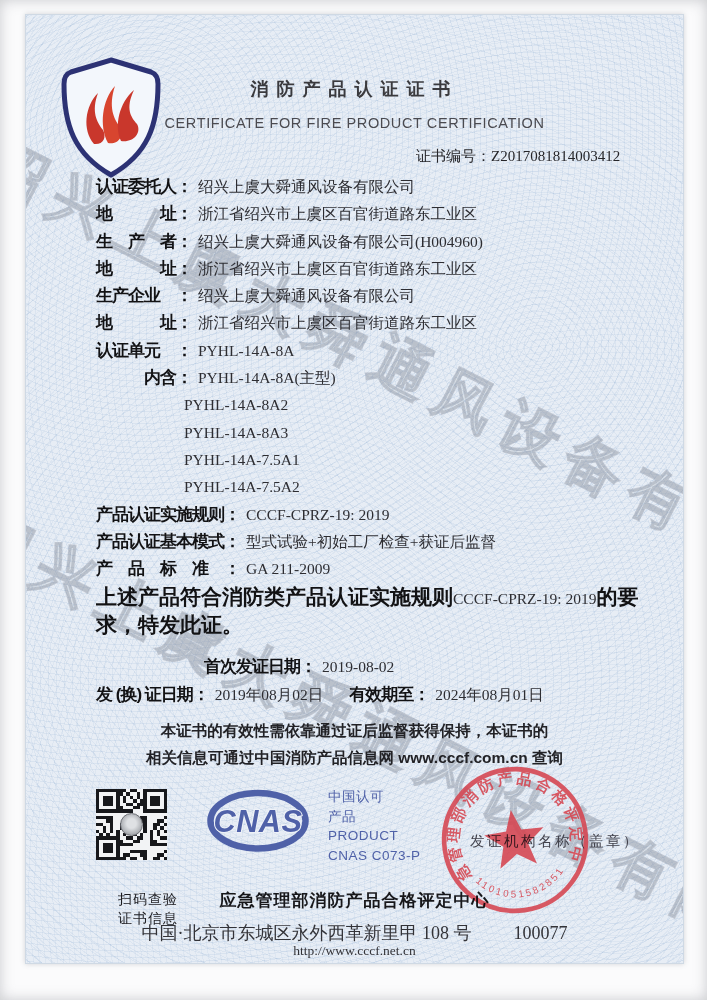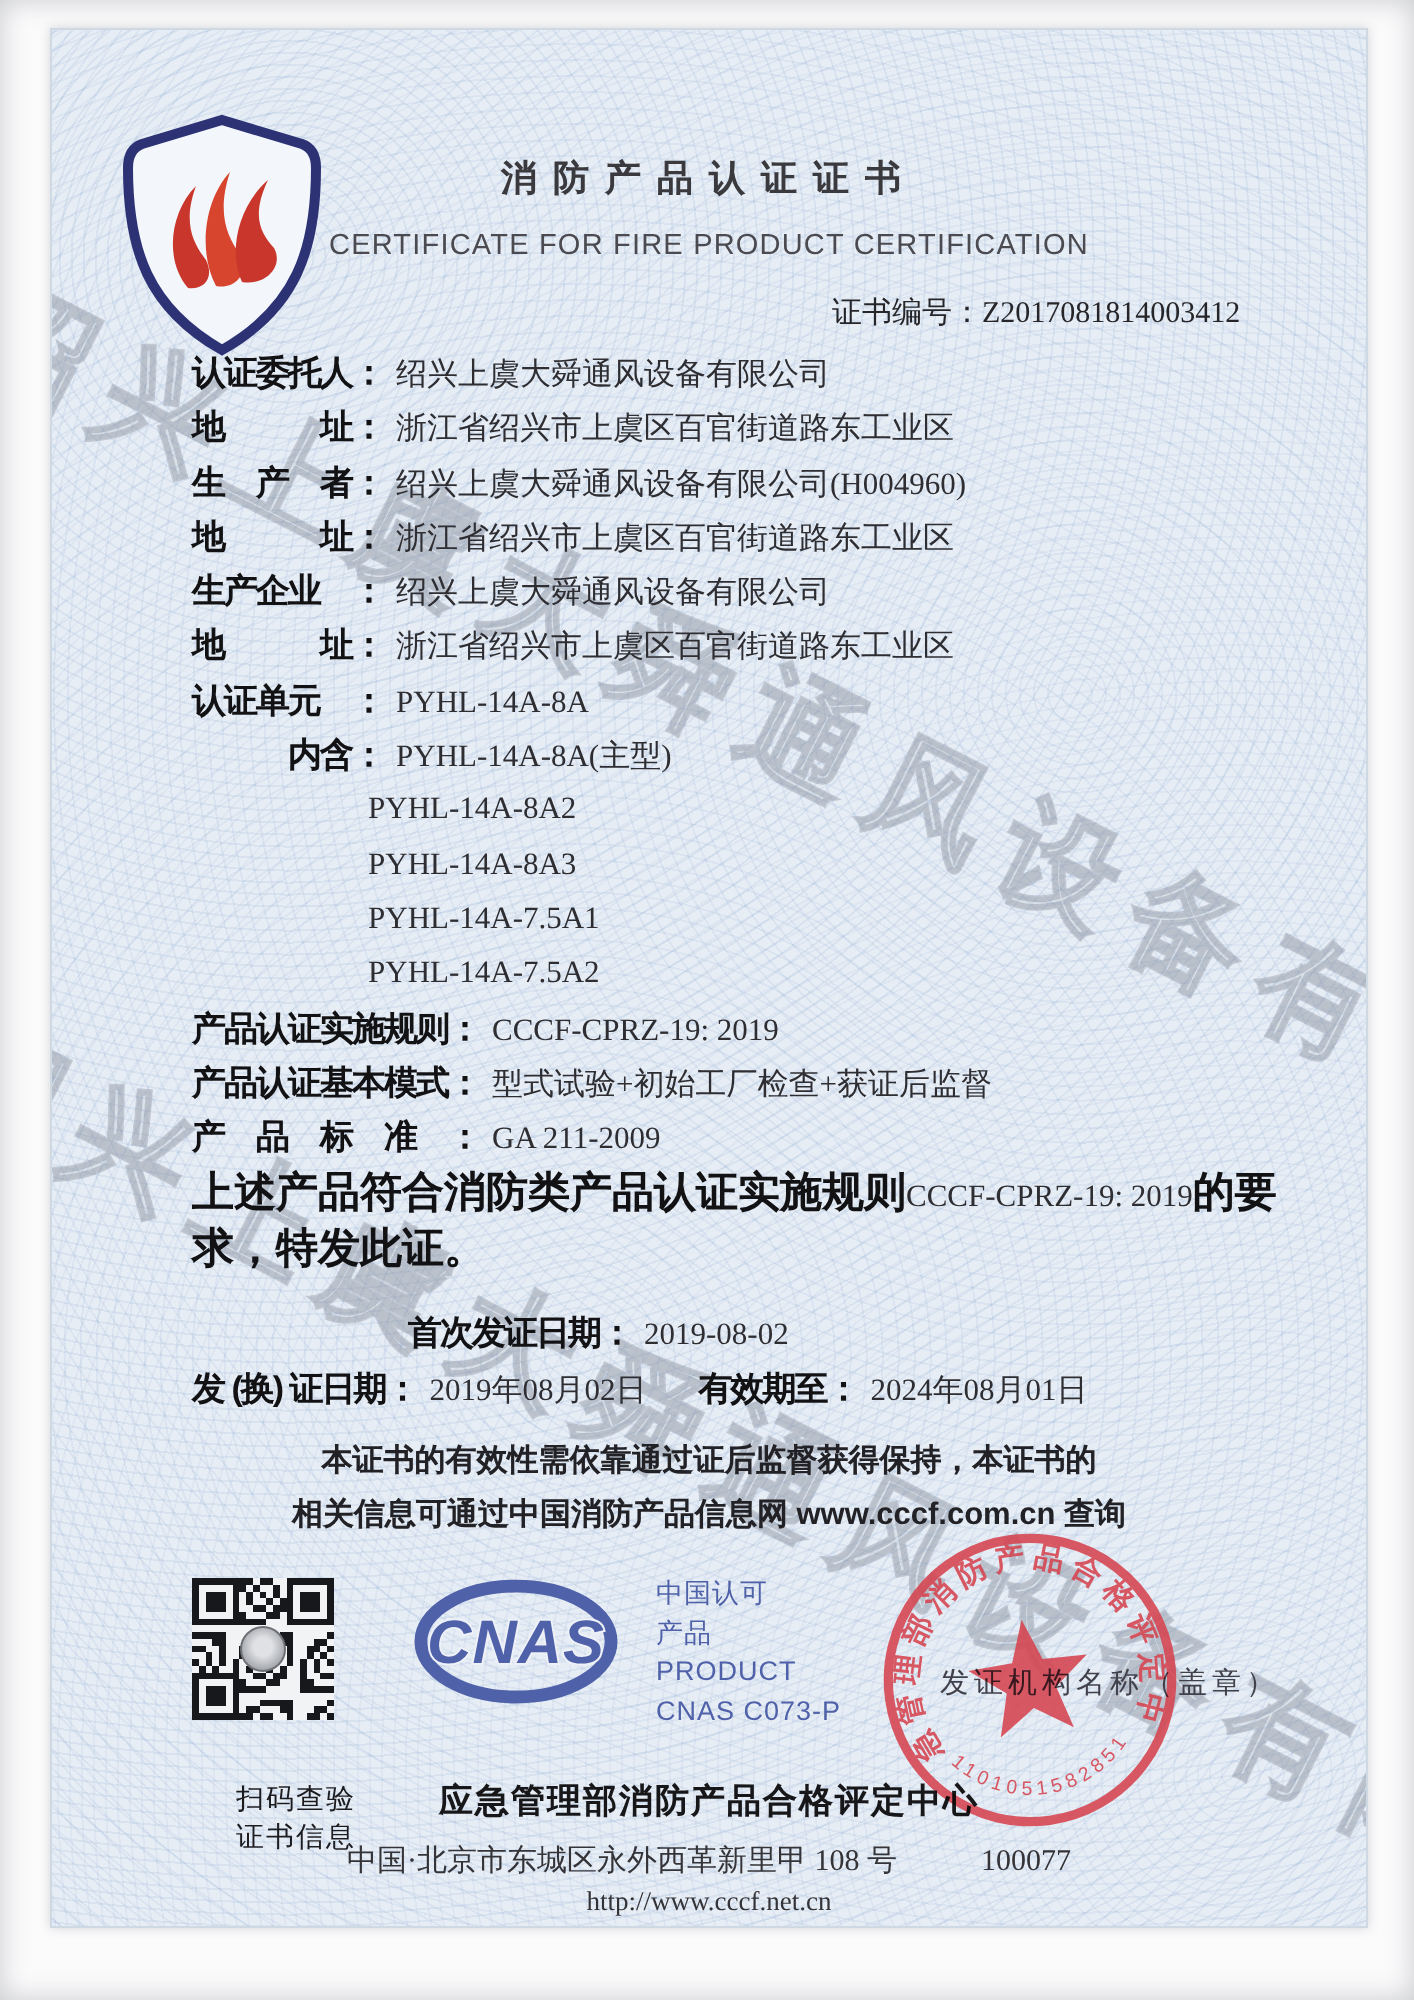--- a/index.html
+++ b/index.html
@@ -48,21 +48,21 @@
   .cnas-logo{position:absolute;left:180px;top:774px;width:104px;height:68px;}
   .cnas-text{position:absolute;left:302px;top:772px;font-size:13.5px;line-height:19.5px;
              color:#4f61a8;letter-spacing:.5px;}
   .stamp-cap{position:absolute;left:444px;top:817px;font-size:14.5px;color:#41414b;
              letter-spacing:2.5px;white-space:nowrap;z-index:3;}
   .seal{position:absolute;left:412px;top:748px;width:154px;height:154px;z-index:4;
         opacity:.88;mix-blend-mode:multiply;}
   .org{position:absolute;left:0;top:874px;width:100%;text-align:center;
        font-weight:bold;font-size:17px;letter-spacing:1px;color:#17171a;z-index:3;}
   .addr{position:absolute;left:0;top:906px;width:100%;text-align:center;
-        font-family:"Liberation Serif",serif;font-size:15px;color:#333338;}
+        font-family:"Liberation Serif",serif;font-size:18px;color:#333338;}
   .addr .pc{margin-left:42px;}
   .url{position:absolute;left:0;top:928px;width:100%;text-align:center;
        font-family:Liberation Serif, serif;font-size:13.5px;color:#333338;}
 </style>
 </head>
 <body>
 
 <div class="page">
   <div class="cert">
 

